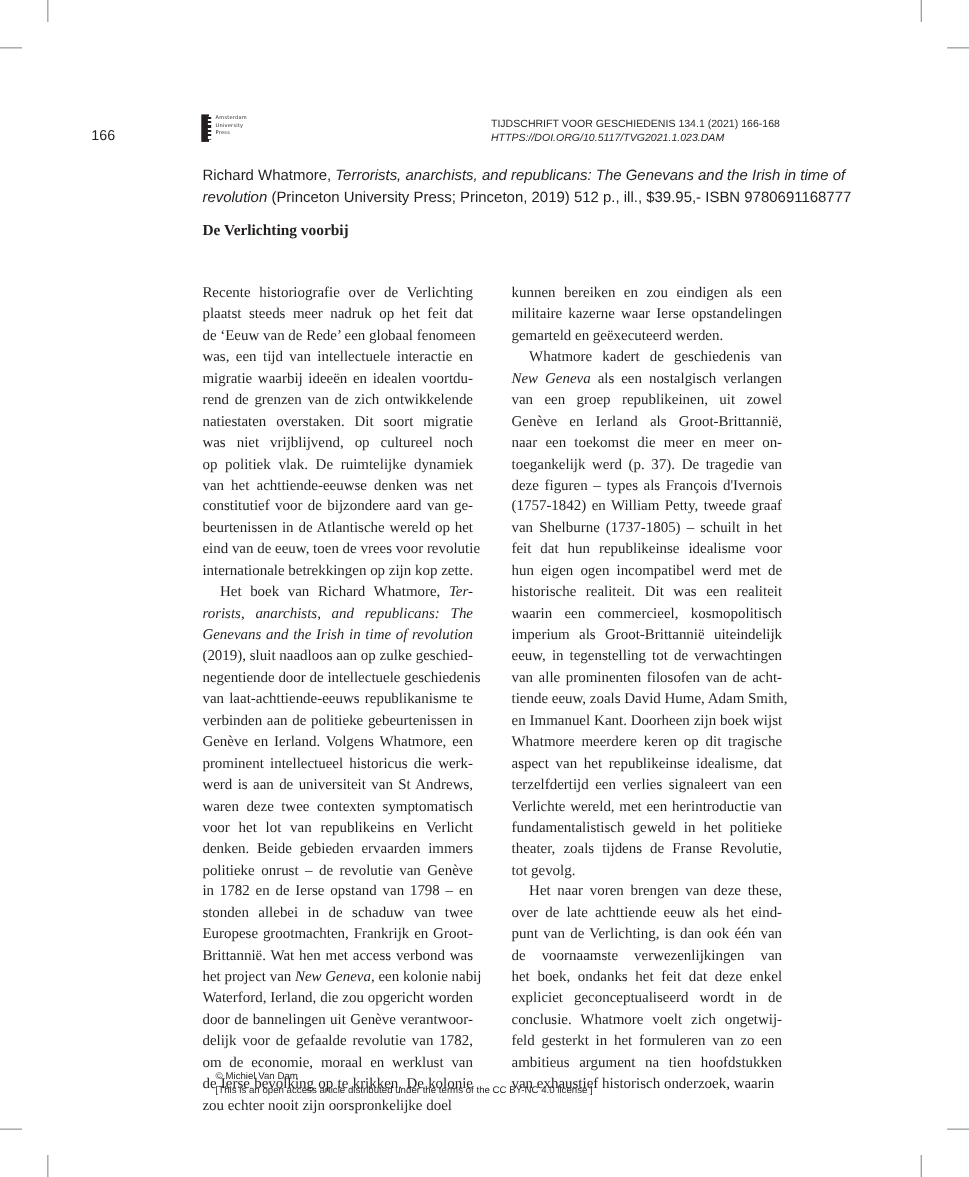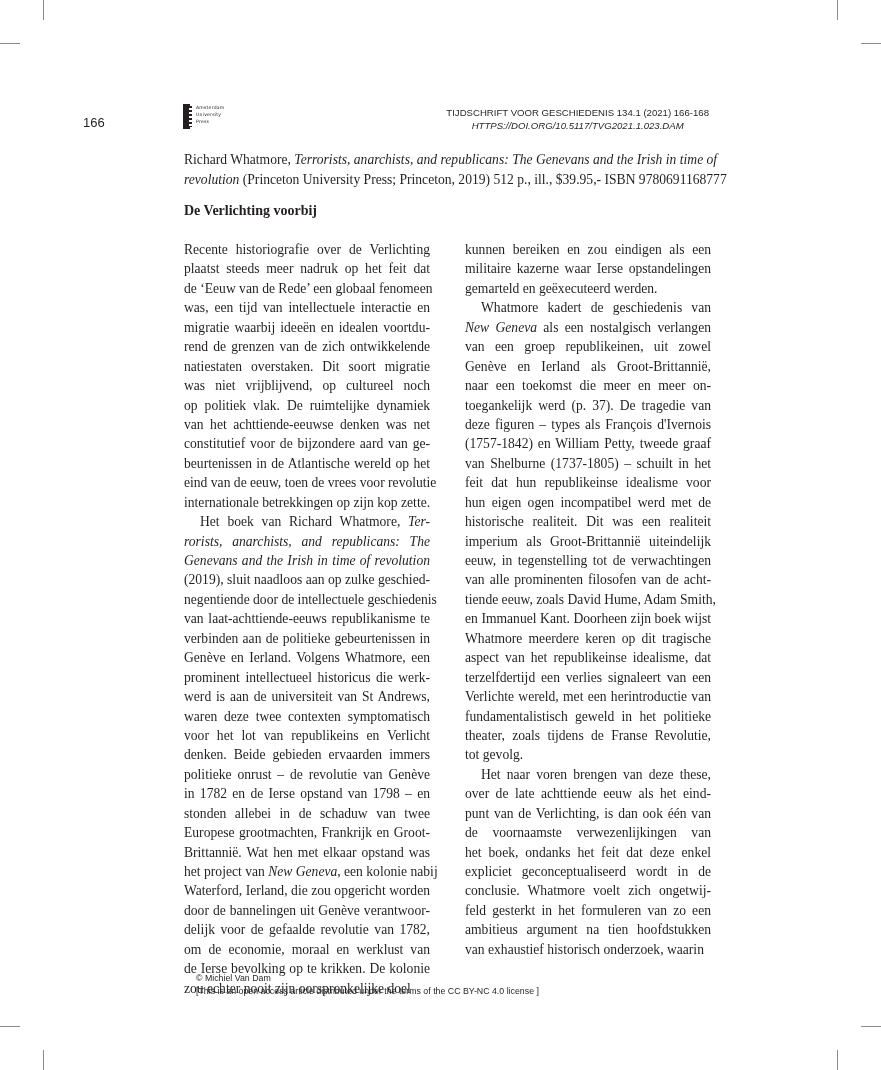--- a/index.html
+++ b/index.html
@@ -4,26 +4,26 @@
 <style>
   html, body { margin: 0; padding: 0; background: #ffffff; }
   body { width: 881px; height: 1070px; position: relative; overflow: hidden; color: #231f20; }
   .crop { position: absolute; background: #8a8a8a; }
   .page-number { position: absolute; left: 83px; top: 115px; font-family: Liberation Sans, sans-serif; font-size: 13px; color: #231f20; }
   .logo { position: absolute; left: 183px; top: 104px; display: flex; align-items: flex-start; }
   .logo-bar { width: 7px; height: 25px; background: #231f20; position: relative; }
   .logo-bar::after { content: ""; position: absolute; right: -2px; top: 2px; width: 3px; height: 21px;
     background: repeating-linear-gradient(to bottom, #231f20 0 2px, #ffffff 2px 4px); }
   .logo-text { margin-left: 6px; font-family: "DejaVu Sans", sans-serif; font-size: 4.6px; line-height: 7px; color: #231f20; letter-spacing: 0.2px; }
-  .journal { position: absolute; right: 172px; top: 107px; text-align: center; font-family: "Liberation Sans", sans-serif; font-size: 9.6px; line-height: 12.5px; color: #231f20; }
+  .journal { position: absolute; right: 172px; top: 107px; text-align: left; font-family: "Liberation Sans", sans-serif; font-size: 9.6px; line-height: 12.5px; color: #231f20; }
   .journal .doi { font-style: italic; }
-  .citation { position: absolute; left: 184px; top: 150px; width: 530px; font-family: Liberation Serif, serif; font-size: 13.6px; line-height: 20px; color: #231f20; }
+  .citation { position: absolute; left: 184px; top: 150px; width: 530px; font-family: Liberation Sans, sans-serif; font-size: 13.6px; line-height: 20px; color: #231f20; }
   .citation i { font-style: italic; }
   .review-title { position: absolute; left: 184px; top: 203px; font-family: "Liberation Serif", serif; font-weight: bold; font-size: 14px; color: #231f20; text-align: center; }
-  .column { position: absolute; top: 240px; width: 246px; font-family: "Liberation Serif", serif; font-size: 13.6px; line-height: 19.45px; color: #231f20; }
+  .column { position: absolute; top: 256px; width: 246px; font-family: "Liberation Serif", serif; font-size: 13.6px; line-height: 19.45px; color: #231f20; }
   .column .ln { display: block; white-space: nowrap; text-align: justify; text-align-last: justify; height: 19.45px; }
   .column .ln.last { text-align-last: left; }
   .column .ln.indent { padding-left: 16px; }
   .col-left { left: 184px; }
   .col-right { left: 465px; }
   .footer { position: absolute; left: 196px; top: 972px; font-family: "Liberation Sans", sans-serif; font-size: 8.8px; line-height: 12.5px; color: #231f20; }
 </style>
 </head>
 <body>
 
@@ -84,21 +84,21 @@
     <span class="ln">Genève en Ierland. Volgens Whatmore, een</span>
     <span class="ln">prominent intellectueel historicus die werk-</span>
     <span class="ln">werd is aan de universiteit van St Andrews,</span>
     <span class="ln">waren deze twee contexten symptomatisch</span>
     <span class="ln">voor het lot van republikeins en Verlicht</span>
     <span class="ln">denken. Beide gebieden ervaarden immers</span>
     <span class="ln">politieke onrust – de revolutie van Genève</span>
     <span class="ln">in 1782 en de Ierse opstand van 1798 – en</span>
     <span class="ln">stonden allebei in de schaduw van twee</span>
     <span class="ln">Europese grootmachten, Frankrijk en Groot-</span>
-    <span class="ln">Brittannië. Wat hen met elkaar opstand was</span>
+    <span class="ln">Brittannië. Wat hen met access verbond was</span>
     <span class="ln">het project van <i>New Geneva</i>, een kolonie nabij</span>
     <span class="ln">Waterford, Ierland, die zou opgericht worden</span>
     <span class="ln">door de bannelingen uit Genève verantwoor-</span>
     <span class="ln">delijk voor de gefaalde revolutie van 1782,</span>
     <span class="ln">om de economie, moraal en werklust van</span>
     <span class="ln">de Ierse bevolking op te krikken. De kolonie</span>
     <span class="ln last">zou echter nooit zijn oorspronkelijke doel</span>
   </div>
 <div class="column col-right" id="col-right">
     <span class="ln">kunnen bereiken en zou eindigen als een</span>
@@ -109,20 +109,21 @@
     <span class="ln">van een groep republikeinen, uit zowel</span>
     <span class="ln">Genève en Ierland als Groot-Brittannië,</span>
     <span class="ln">naar een toekomst die meer en meer on-</span>
     <span class="ln">toegankelijk werd (p. 37). De tragedie van</span>
     <span class="ln">deze figuren – types als François d'Ivernois</span>
     <span class="ln">(1757-1842) en William Petty, tweede graaf</span>
     <span class="ln">van Shelburne (1737-1805) – schuilt in het</span>
     <span class="ln">feit dat hun republikeinse idealisme voor</span>
     <span class="ln">hun eigen ogen incompatibel werd met de</span>
     <span class="ln">historische realiteit. Dit was een realiteit</span>
+    <span class="ln">waarin een commercieel, kosmopolitisch</span>
     <span class="ln">imperium als Groot-Brittannië uiteindelijk</span>
     <span class="ln">eeuw, in tegenstelling tot de verwachtingen</span>
     <span class="ln">van alle prominenten filosofen van de acht-</span>
     <span class="ln">tiende eeuw, zoals David Hume, Adam Smith,</span>
     <span class="ln">en Immanuel Kant. Doorheen zijn boek wijst</span>
     <span class="ln">Whatmore meerdere keren op dit tragische</span>
     <span class="ln">aspect van het republikeinse idealisme, dat</span>
     <span class="ln">terzelfdertijd een verlies signaleert van een</span>
     <span class="ln">Verlichte wereld, met een herintroductie van</span>
     <span class="ln">fundamentalistisch geweld in het politieke</span>

